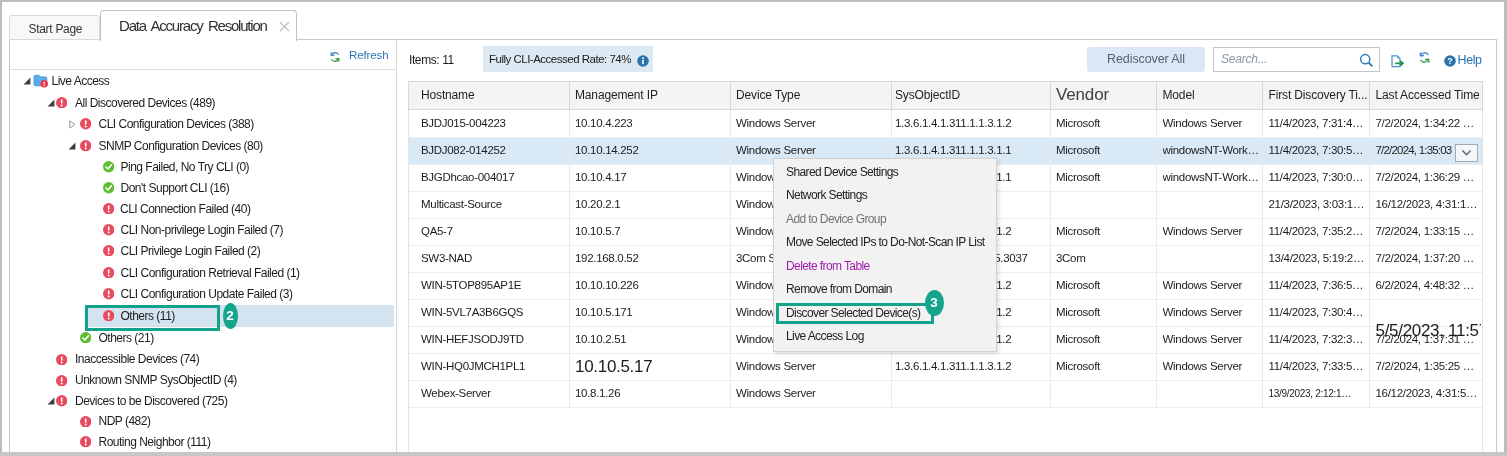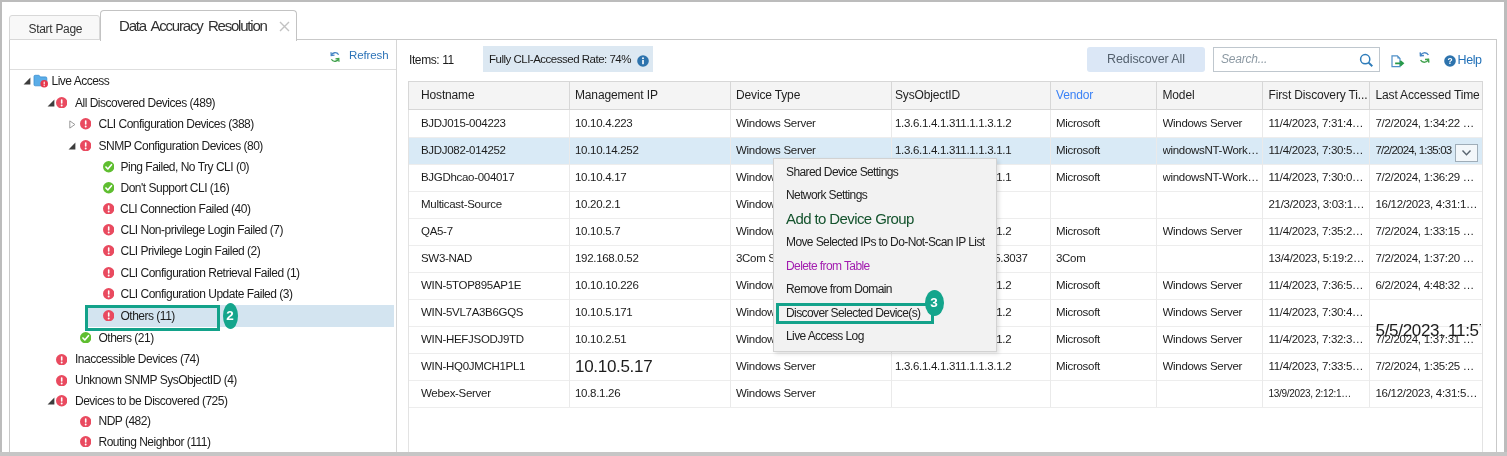--- a/index.html
+++ b/index.html
@@ -198,21 +198,21 @@
 <div class="abs" style="left:730px;top:82px;width:1px;height:26.5px;background:#d7d7d7"></div>
 <div class="abs" style="left:890.5px;top:82px;width:1px;height:26.5px;background:#d7d7d7"></div>
 <div class="abs" style="left:1049.5px;top:82px;width:1px;height:26.5px;background:#d7d7d7"></div>
 <div class="abs" style="left:1155.5px;top:82px;width:1px;height:26.5px;background:#d7d7d7"></div>
 <div class="abs" style="left:1261.5px;top:82px;width:1px;height:26.5px;background:#d7d7d7"></div>
 <div class="abs" style="left:1369px;top:82px;width:1px;height:26.5px;background:#d7d7d7"></div>
 <div class="txt" style="left:421px;top:81px;height:28px;line-height:28px;font-size:12px;letter-spacing:-0.15px;color:#1f1f1f">Hostname</div>
 <div class="txt" style="left:575px;top:81px;height:28px;line-height:28px;font-size:12px;letter-spacing:-0.15px;color:#1f1f1f">Management IP</div>
 <div class="txt" style="left:736px;top:81px;height:28px;line-height:28px;font-size:12px;letter-spacing:-0.15px;color:#1f1f1f">Device Type</div>
 <div class="txt" style="left:895px;top:81px;height:28px;line-height:28px;font-size:12px;letter-spacing:-0.15px;color:#1f1f1f">SysObjectID</div>
-<div class="txt" style="left:1056px;top:81px;height:28px;line-height:28px;font-size:12px;letter-spacing:-0.15px;color:#3b82f6">Vendor</div>
+<div class="txt" style="left:1056px;top:81px;height:28px;line-height:28px;font-size:17px;letter-spacing:-0.15px;color:#404040">Vendor</div>
 <div class="txt" style="left:1162.5px;top:81px;height:28px;line-height:28px;font-size:12px;letter-spacing:-0.15px;color:#1f1f1f">Model</div>
 <div class="txt" style="left:1268.5px;top:81px;height:28px;line-height:28px;font-size:12px;letter-spacing:-0.15px;color:#1f1f1f">First Discovery Ti...</div>
 <div class="txt" style="left:1375.5px;top:81px;height:28px;line-height:28px;font-size:12px;letter-spacing:-0.15px;color:#1f1f1f">Last Accessed Time</div>
 <div class="abs" style="left:408.2px;top:109.5px;width:1px;height:342.5px;background:#e3e3e3"></div>
 <div class="abs" style="left:1481.6px;top:109.5px;width:1px;height:342.5px;background:#e3e3e3"></div>
 <div class="abs" style="left:409px;top:137px;width:1073px;height:27px;background:#d9eaf6"></div>
 <div class="abs" style="left:409px;top:136.5px;width:1073px;height:1px;background:#ededed"></div>
 <div class="abs" style="left:409px;top:163.5px;width:1073px;height:1px;background:#ededed"></div>
 <div class="abs" style="left:409px;top:190.5px;width:1073px;height:1px;background:#ededed"></div>
 <div class="abs" style="left:409px;top:217.5px;width:1073px;height:1px;background:#ededed"></div>
@@ -313,21 +313,21 @@
 <div class="txt" style="left:1268.5px;top:380px;width:98px;height:27px;line-height:27px;font-size:10px;letter-spacing:-0.3px;overflow:hidden">13/9/2023, 2:12:1…</div>
 <div class="txt" style="left:1375.5px;top:380px;width:105px;height:27px;line-height:27px;font-size:11.5px;letter-spacing:-0.3px;overflow:hidden">16/12/2023, 4:31:5…</div>
 <div class="abs" style="left:1455px;top:144px;width:23px;height:17.5px;background:#f3f7fa;border:1px solid #9fadb8;z-index:3"></div>
 <svg class="abs" style="left:1461px;top:149px;z-index:4" width="11" height="8" viewBox="0 0 11 8">
     <path d="M1.5 1.5 L5.5 5.8 L9.5 1.5" fill="none" stroke="#5a6570" stroke-width="1.4"></path>
   </svg>
 
 <div class="abs" style="left:773px;top:158px;width:224px;height:194px;background:#f2f2f2;border:1px solid #d2d2d2;box-shadow:2px 2px 4px rgba(0,0,0,0.12);z-index:10"></div>
 <div class="txt" style="left:786px;top:163.8px;height:16px;line-height:16px;font-size:12px;letter-spacing:-0.6px;color:#222;z-index:11">Shared Device Settings</div>
 <div class="txt" style="left:786px;top:187.2px;height:16px;line-height:16px;font-size:12px;letter-spacing:-0.6px;color:#222;z-index:11">Network Settings</div>
-<div class="txt" style="left:786px;top:210.7px;height:16px;line-height:16px;font-size:15px;letter-spacing:-0.6px;color:#14532d;z-index:11">Add to Device Group</div>
+<div class="txt" style="left:786px;top:210.7px;height:16px;line-height:16px;font-size:12px;letter-spacing:-0.6px;color:#737373;z-index:11">Add to Device Group</div>
 <div class="txt" style="left:786px;top:234.2px;height:16px;line-height:16px;font-size:12px;letter-spacing:-0.6px;color:#222;z-index:11">Move Selected IPs to Do-Not-Scan IP List</div>
 <div class="txt" style="left:786px;top:257.6px;height:16px;line-height:16px;font-size:12px;letter-spacing:-0.6px;color:#a21caf;z-index:11">Delete from Table</div>
 <div class="txt" style="left:786px;top:281.1px;height:16px;line-height:16px;font-size:12px;letter-spacing:-0.6px;color:#222;z-index:11">Remove from Domain</div>
 <div class="txt" style="left:786px;top:304.5px;height:16px;line-height:16px;font-size:12px;letter-spacing:-0.6px;color:#222;z-index:11">Discover Selected Device(s)</div>
 <div class="txt" style="left:786px;top:328.0px;height:16px;line-height:16px;font-size:12px;letter-spacing:-0.6px;color:#222;z-index:11">Live Access Log</div>
 
 <div class="abs" style="left:775.5px;top:303px;width:158px;height:21px;border:3px solid #13a28a;z-index:12"></div>
 <div class="abs" style="left:924.5px;top:289.5px;width:19px;height:26px;border-radius:50%;background:#14a58c;z-index:13"></div>
 <div class="txt" style="left:924.5px;top:289.5px;width:19px;height:26px;line-height:26px;text-align:center;font-size:13.5px;font-weight:600;color:#fff;z-index:14">3</div>
 

